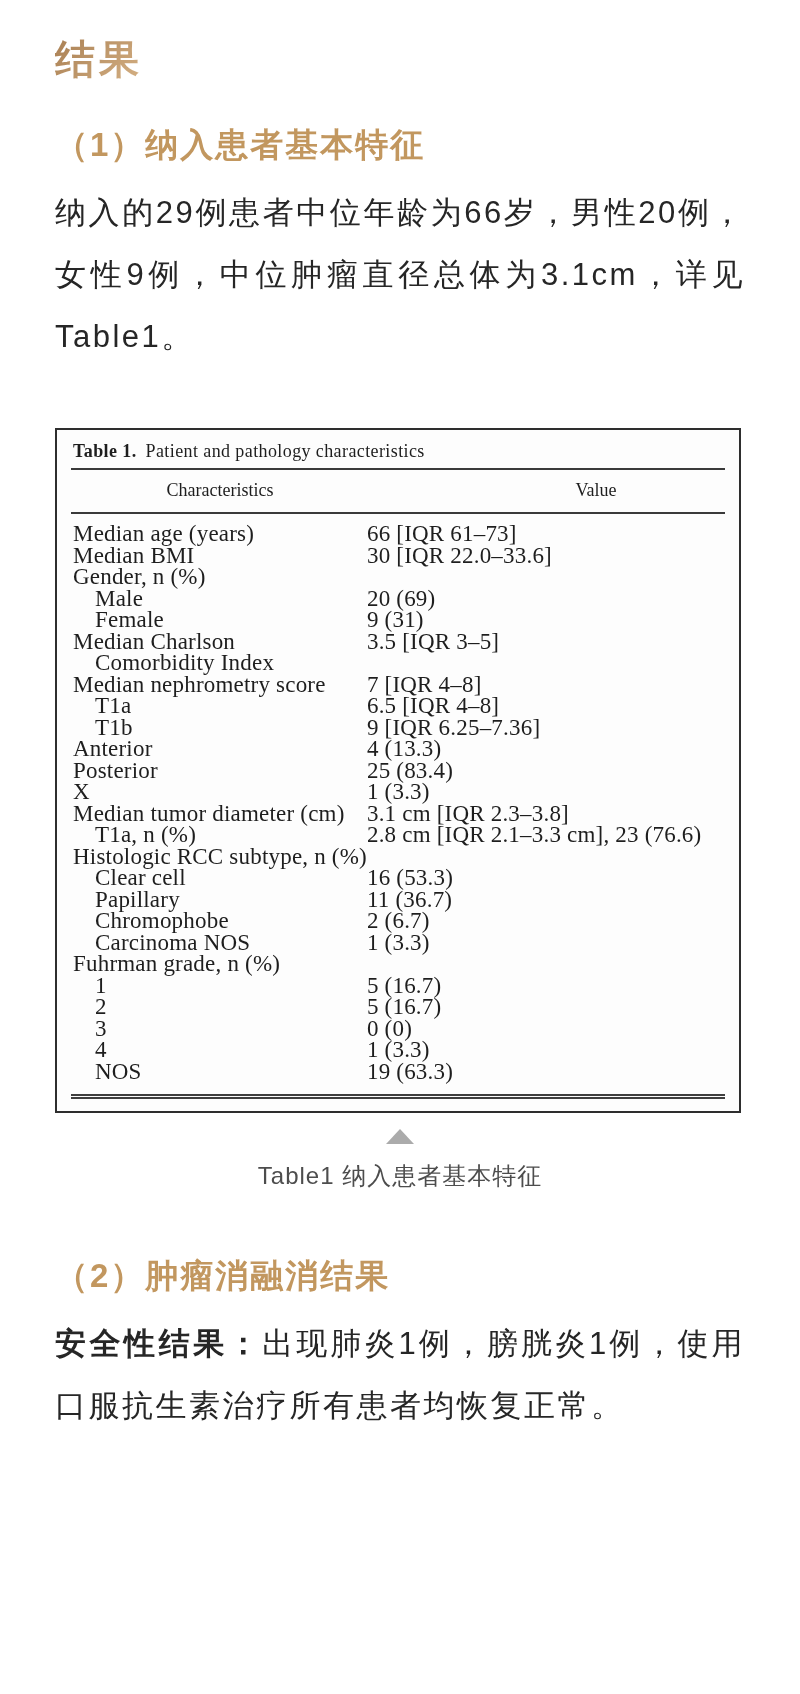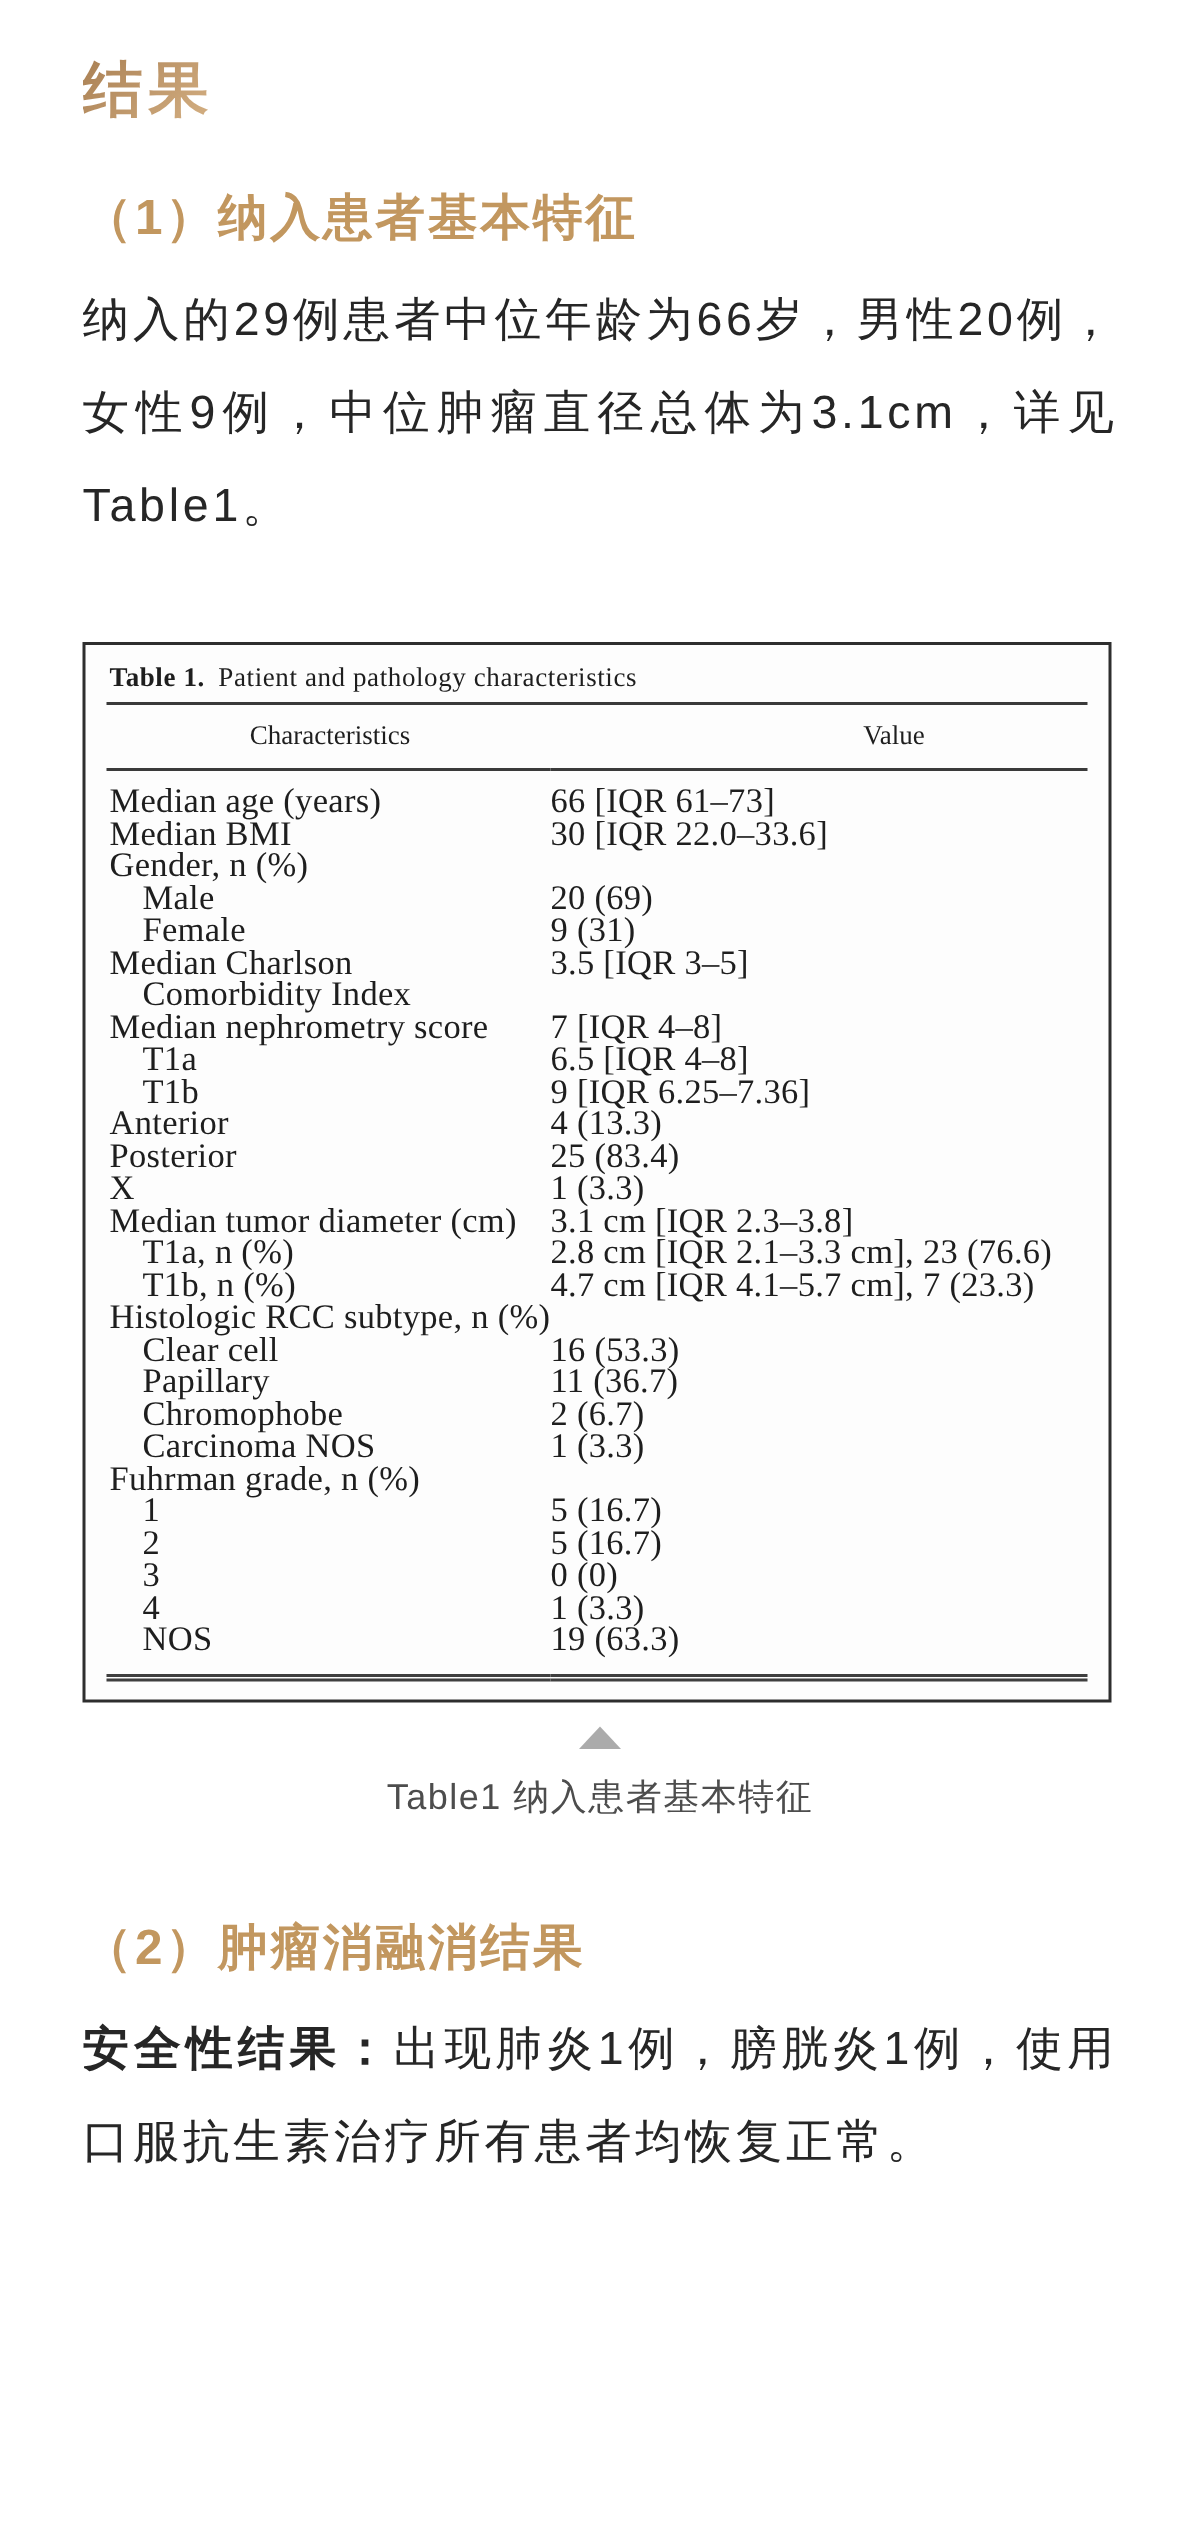--- a/index.html
+++ b/index.html
@@ -160,24 +160,20 @@
     </tr>
           <tr>
       <td class="lab">Median tumor diameter (cm)</td>
       <td class="val">3.1 cm [IQR 2.3–3.8]</td>
     </tr>
           <tr>
       <td class="lab indent">T1a, n (%)</td>
       <td class="val">2.8 cm [IQR 2.1–3.3 cm], 23 (76.6)</td>
     </tr>
           <tr>
-      <td class="lab indent">T1b, n (%)</td>
-      <td class="val">4.7 cm [IQR 4.1–5.7 cm], 7 (23.3)</td>
-    </tr>
-          <tr>
       <td class="lab">Histologic RCC subtype, n (%)</td>
       <td class="val"></td>
     </tr>
           <tr>
       <td class="lab indent">Clear cell</td>
       <td class="val">16 (53.3)</td>
     </tr>
           <tr>
       <td class="lab indent">Papillary</td>
       <td class="val">11 (36.7)</td>

